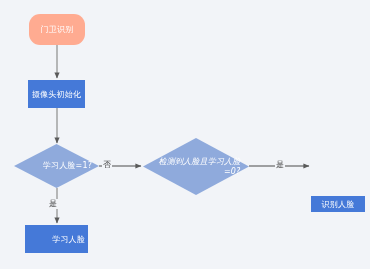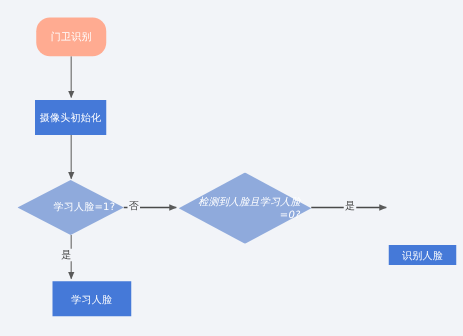--- a/index.html
+++ b/index.html
@@ -123,21 +123,21 @@
   </div>
 
   <div class="node decision" style="left:143px; top:138px; width:106px; height:57px;font-style:italic;">
     <svg class="diamond-shape" viewBox="0 0 106 57" preserveAspectRatio="none">
       <polygon points="53,0 106,28.5 53,57 0,28.5" fill="#8faadc"></polygon>
     </svg>
     <span class="diamond-text">检测到人脸且学习人脸
 =0?</span>
   </div>
 
-  <div class="node process" style="left:42px; top:225px; width:63px; height:28px;">
+  <div class="node process" style="left:25px; top:225px; width:63px; height:28px;text-align:right;">
     <span class="node-label">学习人脸</span>
   </div>
 
   <div class="node process" style="left:311px; top:152px; width:54px; height:16px;margin-top:44px;">
     <span class="node-label">识别人脸</span>
   </div>
 
   <div class="edge-label" style="left:102px; top:160px;">否</div>
 
   <div class="edge-label" style="left:48px; top:199px;">是</div>

